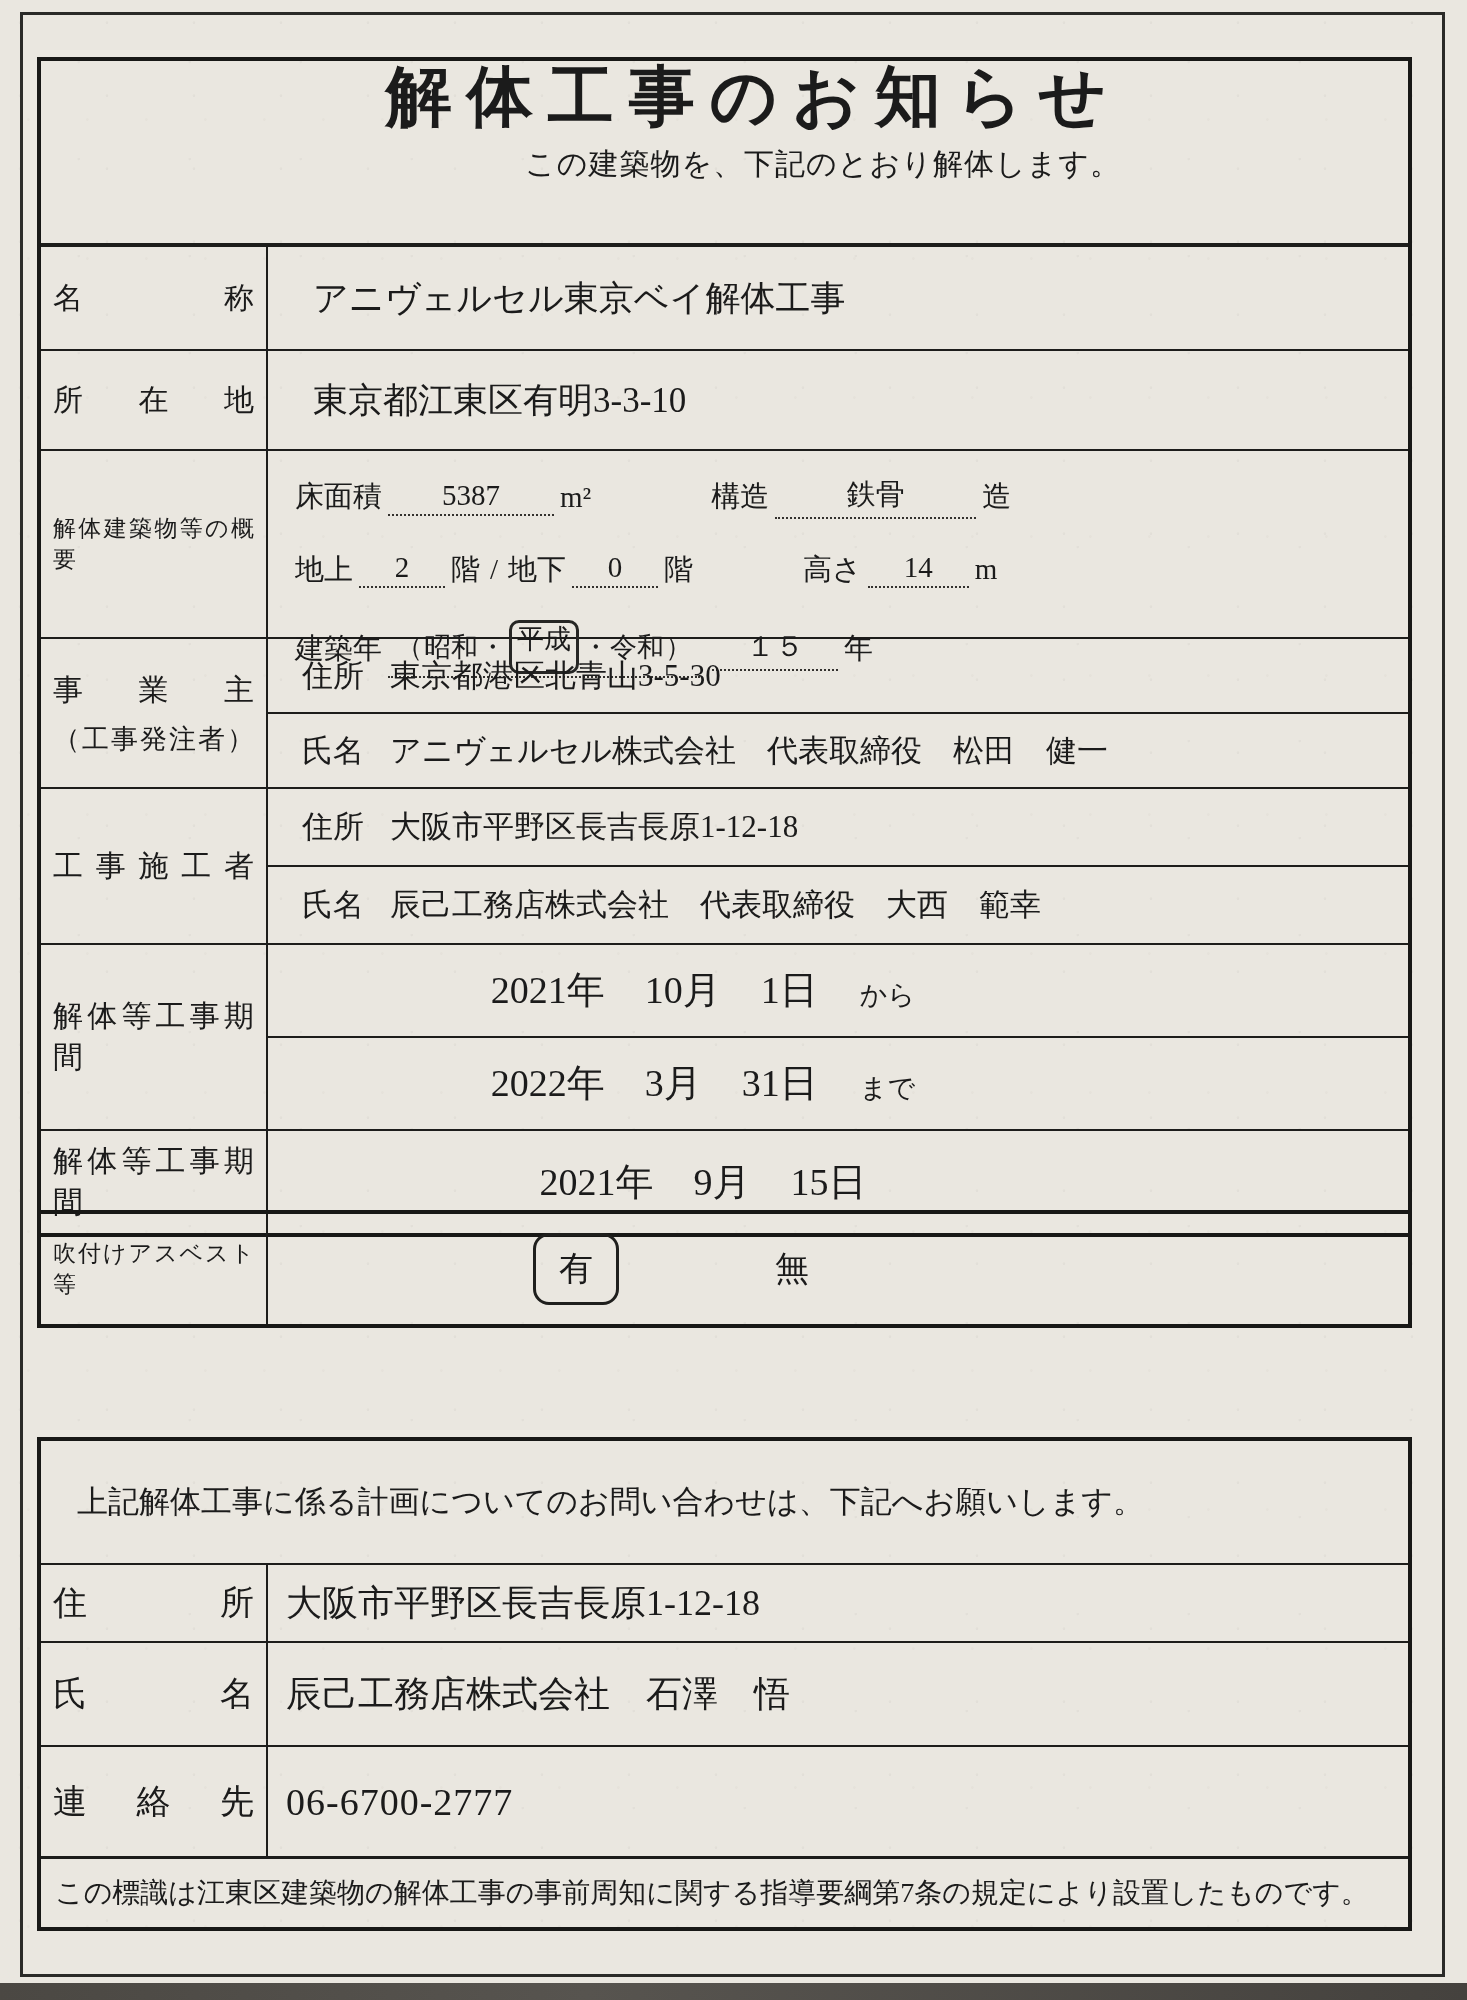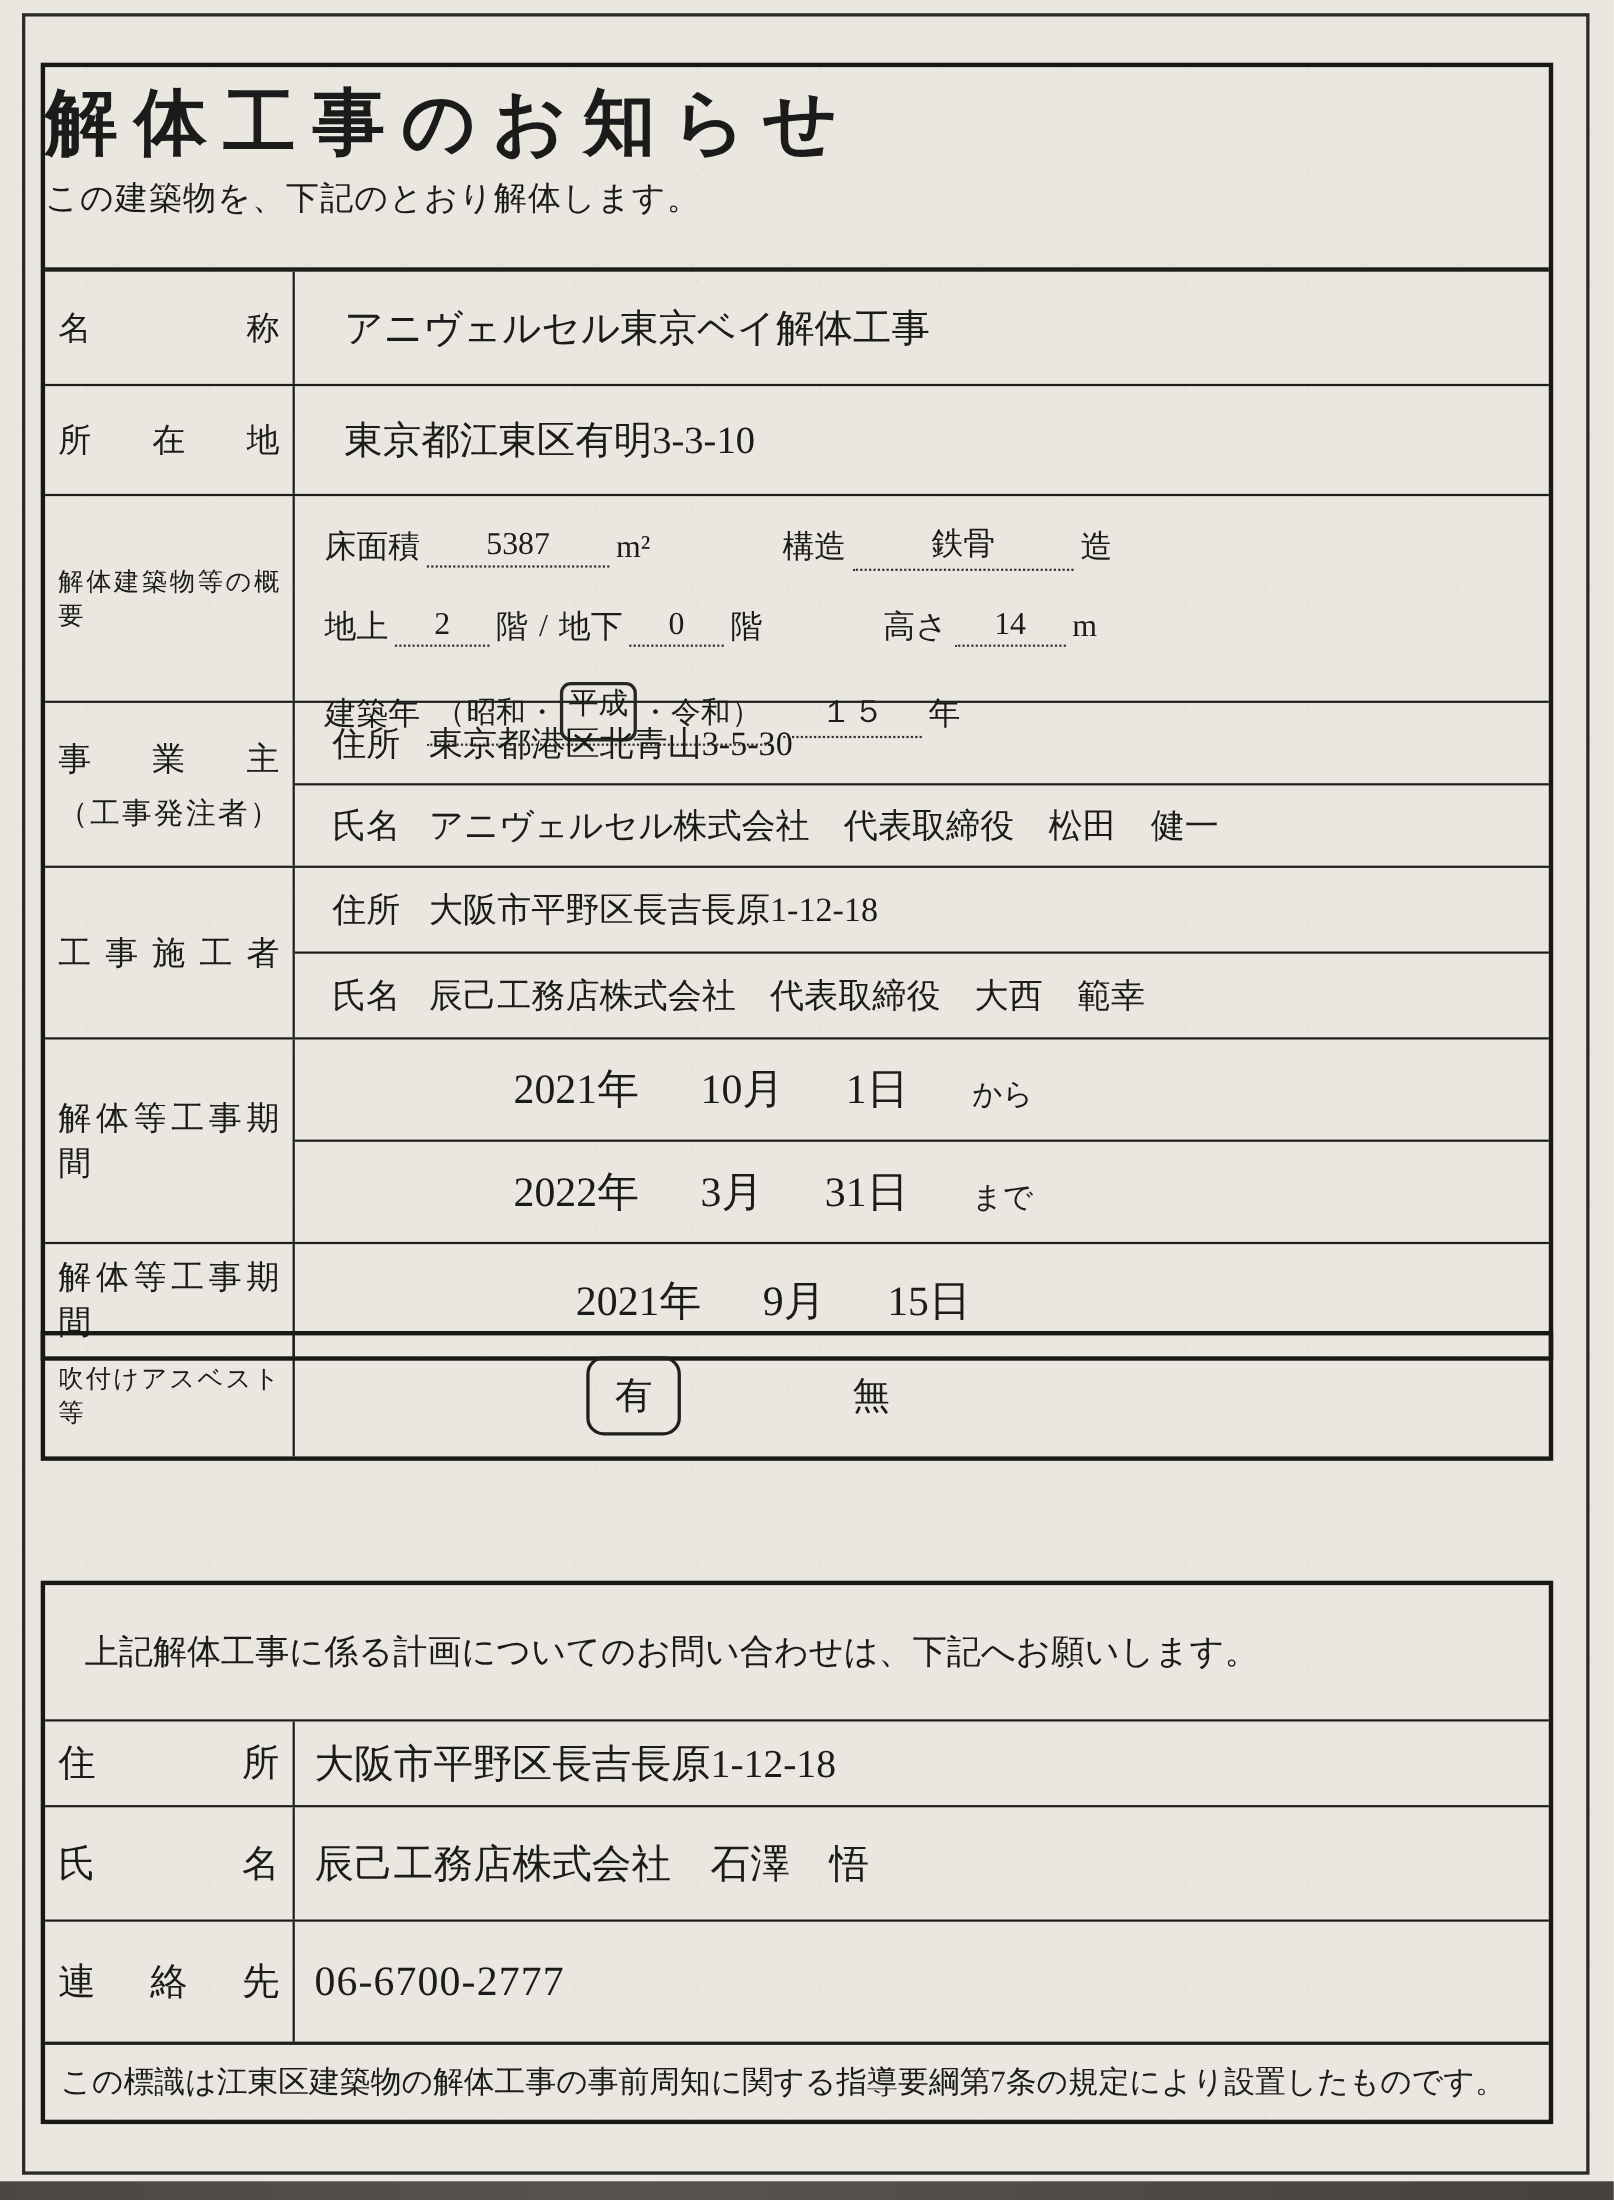--- a/index.html
+++ b/index.html
@@ -29,21 +29,21 @@
     position:absolute;left:37px;width:1375px;
     border:4px solid #181816;box-sizing:border-box;
     display:flex;flex-direction:column;
   }
   .tbl1{top:57px;height:1180px;}
   .tbl2{top:1210px;height:118px;}
   .tbl3{top:1437px;height:494px;}
   .row{display:flex;border-bottom:2px solid #1d1d1b;box-sizing:border-box;}
   .row.last{border-bottom:none;flex:1;}
   .row-header{border-bottom-width:4px;height:186px;}
-  .header-inner{width:1080px;text-align:left;padding-top:16px;}
+  .header-inner{width:1080px;text-align:right;}
   .title{margin:0;font-size:66px;font-weight:600;letter-spacing:15px;line-height:1.1;white-space:nowrap;}
   .subtitle{margin:10px 0 0 0;font-size:30px;letter-spacing:1px;}
   .lbl{
     width:227px;min-width:227px;border-right:2px solid #1d1d1b;box-sizing:border-box;
     display:flex;flex-direction:column;justify-content:center;
     padding:0 12px;font-size:30px;
   }
   .jl{display:block;width:100%;text-align:justify;text-align-last:justify;text-justify:inter-ideograph;}
   .jl+.jl{margin-top:10px;}
   .lbl-small{font-size:23px;font-family:Liberation Mono, monospace;}
@@ -56,21 +56,21 @@
   .ov-line{flex:1;display:flex;align-items:center;padding-left:27px;font-size:29px;white-space:nowrap;}
   .dotted{
     display:inline-flex;justify-content:center;align-items:center;
     border-bottom:2px dotted #33312e;padding:0 8px 2px 8px;margin:16px 6px;
   }
   .w150{min-width:150px;}.w185{min-width:185px;}.w70{min-width:70px;}.w85{min-width:85px;}.w110{min-width:110px;}
   .ml120{margin-left:120px;}.ml110{margin-left:110px;}
   .sep{margin:0 10px;}
   .era{font-size:27px;gap:1px;}
   .circled{border:3px solid #262624;border-radius:10px;padding:0 5px 16px 5px;margin:0 2px;display:inline-block;line-height:1.2;}
-  .val-center{justify-content:center;gap:56px;padding-left:0;padding-right:270px;font-size:38px;}
+  .val-center{justify-content:center;gap:40px;padding-left:0;padding-right:270px;font-size:38px;}
   .suffix{font-size:27px;margin-left:2px;align-self:center;padding-top:8px;}
   .asb{flex:1;display:flex;align-items:center;padding-left:265px;gap:156px;font-size:34px;}
   .yes-box{
     border:3px solid #1f1f1d;border-radius:16px;width:86px;height:72px;
     display:inline-flex;align-items:center;justify-content:center;box-sizing:border-box;
   }
   .tbl2 .row{border-bottom:none;flex:1;}
   .tbl3 .lbl{font-size:34px;}
   .tbl3 .val{padding-left:18px;font-size:36px;}
   .row-intro{height:124px;align-items:center;padding-left:36px;font-size:31px;}

